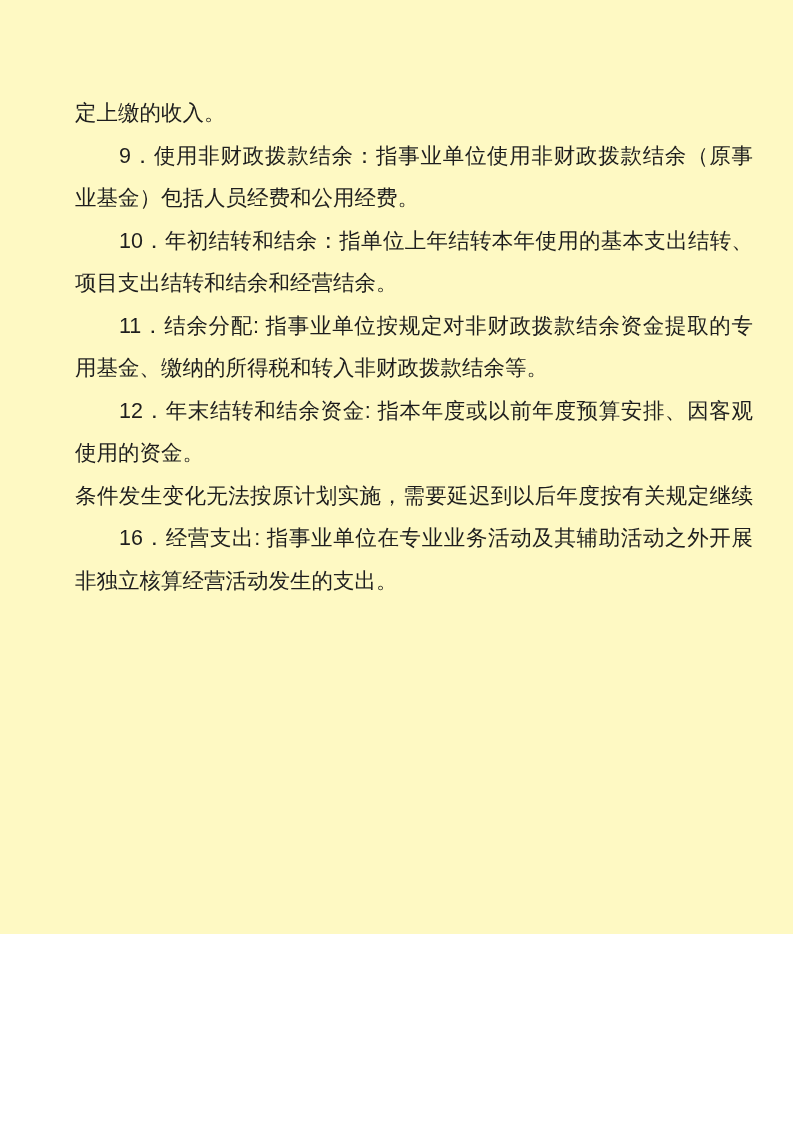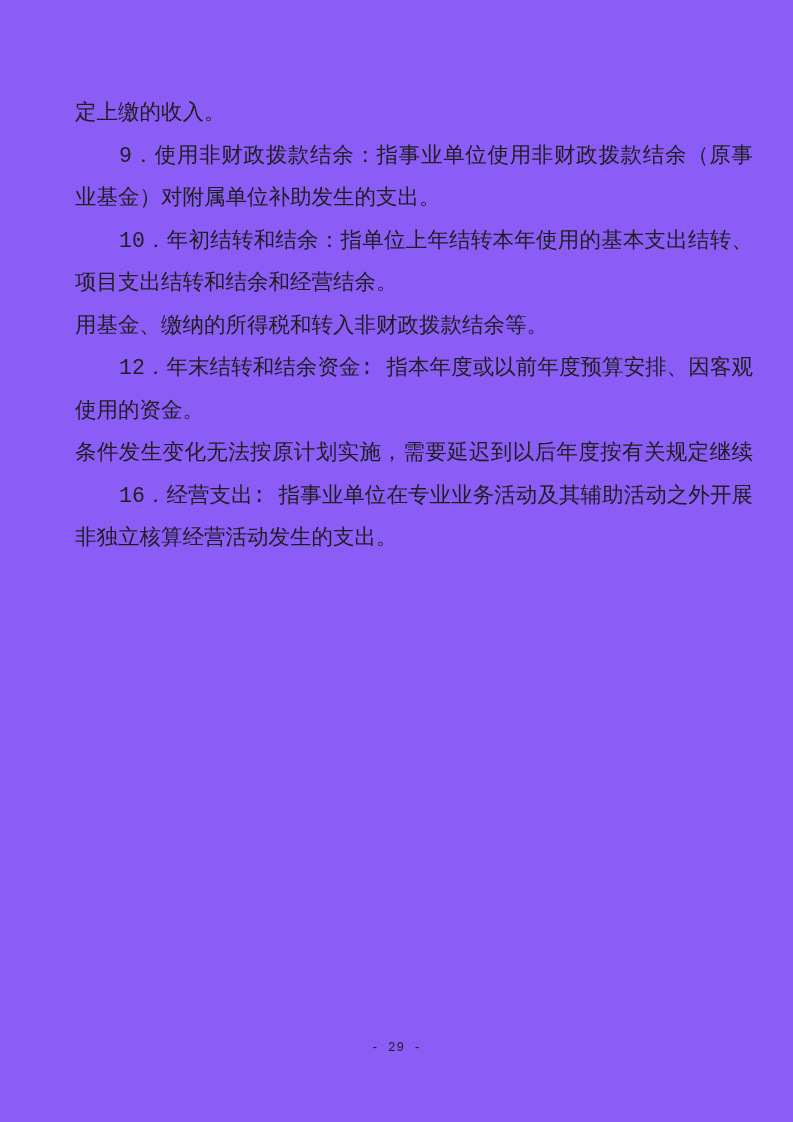--- a/index.html
+++ b/index.html
@@ -4,24 +4,24 @@
 <style>
   * { margin: 0; padding: 0; box-sizing: border-box; }
   html, body {
     width: 793px;
     height: 1122px;
     background: #ffffff;
   }
   .page {
     position: relative;
     width: 793px;
-    height: 1122px;
-    background: #8b5cf6;
+    height: 934px;
+    background: #fef9c3;
     overflow: hidden;
-    font-family: Liberation Mono, monospace;
+    font-family: Liberation Sans, sans-serif;
     color: #1e1e1e;
   }
   .text-block {
     position: absolute;
     left: 75px;
     top: 92px;
     width: 678px;
   }
   .para { display: block; }
   .line {
@@ -69,29 +69,30 @@
 
   <div class="text-block">
 
     <div class="para">
       <p class="line last">定上缴的收入。</p>
     </div>
 
 
     <div class="para">
       <p class="line fill indent">9．使用非财政拨款结余：指事业单位使用非财政拨款结余（原事</p>
-      <p class="line last">业基金）对附属单位补助发生的支出。</p>
+      <p class="line last">业基金）包括人员经费和公用经费。</p>
     </div>
 
     <div class="para">
       <p class="line fill indent">10．年初结转和结余：指单位上年结转本年使用的基本支出结转、</p>
       <p class="line last">项目支出结转和结余和经营结余。</p>
     </div>
 
     <div class="para">
+      <p class="line fill indent">11．结余分配: 指事业单位按规定对非财政拨款结余资金提取的专</p>
       <p class="line last">用基金、缴纳的所得税和转入非财政拨款结余等。</p>
     </div>
 
     <div class="para">
       <p class="line fill indent">12．年末结转和结余资金: 指本年度或以前年度预算安排、因客观</p>
       <p class="line last">使用的资金。</p>
       <p class="line fill">条件发生变化无法按原计划实施，需要延迟到以后年度按有关规定继续</p>
     </div>
 
 

